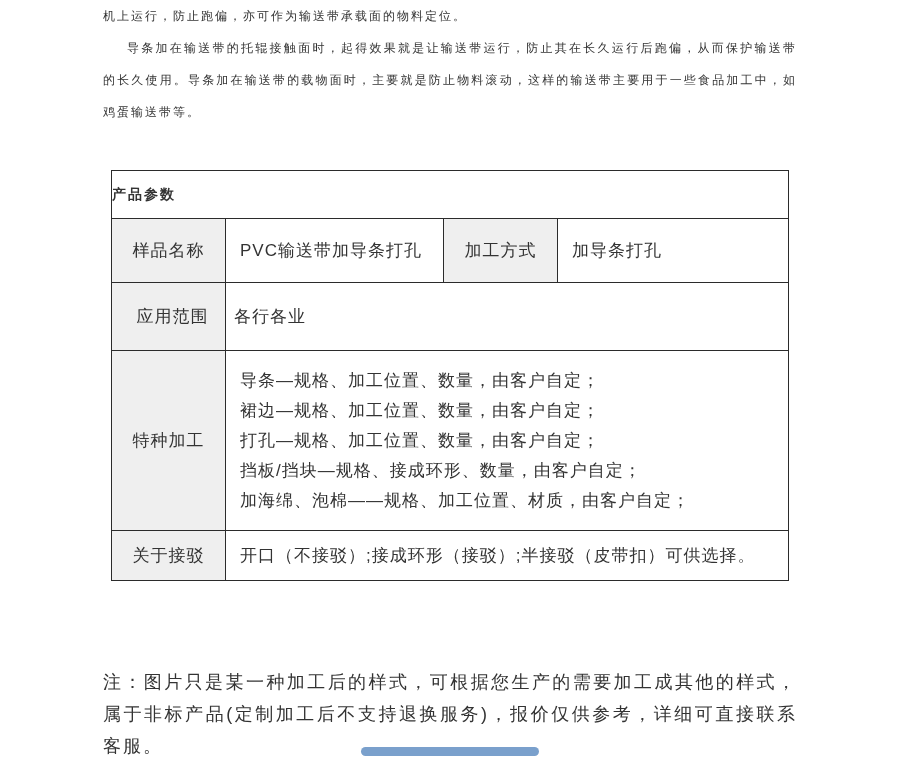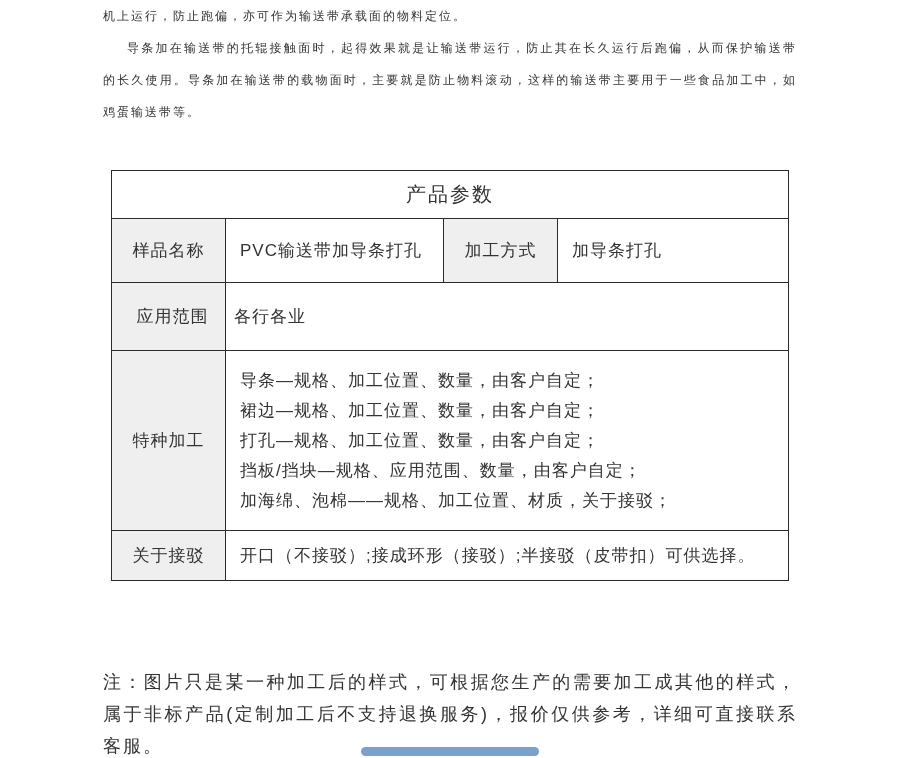--- a/index.html
+++ b/index.html
@@ -36,23 +36,23 @@
     font-size: 17px;
     letter-spacing: 1px;
     color: #333333;
   }
   table.params td {
     border: 1px solid #2b2b2b;
     vertical-align: middle;
   }
   td.title-cell {
     height: 48px;
-    text-align: center;
-    font-size: 20px;
-    font-weight: normal;
+    text-align: left;
+    font-size: 14px;
+    font-weight: bold;
     letter-spacing: 2px;
   }
   td.lbl {
     background: #efefef;
     text-align: center;
     width: 114px;
   }
   td.val { padding-left: 14px; padding-right: 10px; }
   tr.r1 td { height: 64px; }
   tr.r2 td { height: 56px; }
@@ -113,22 +113,22 @@
       <tr class="r3">
         <td class="lbl">应用范围</td>
         <td class="val" colspan="3">各行各业</td>
       </tr>
       <tr class="r4">
         <td class="lbl">特种加工</td>
         <td colspan="3" class="multiline">
           <div>导条—规格、加工位置、数量，由客户自定；</div>
           <div>裙边—规格、加工位置、数量，由客户自定；</div>
           <div>打孔—规格、加工位置、数量，由客户自定；</div>
-          <div>挡板/挡块—规格、应用范围、数量，由客户自定；</div>
-          <div>加海绵、泡棉——规格、加工位置、材质，关于接驳；</div>
+          <div>挡板/挡块—规格、接成环形、数量，由客户自定；</div>
+          <div>加海绵、泡棉——规格、加工位置、材质，由客户自定；</div>
         </td>
       </tr>
       <tr class="r5">
         <td class="lbl">关于接驳</td>
         <td class="val" colspan="3">开口（不接驳）;接成环形（接驳）;半接驳（皮带扣）可供选择。</td>
       </tr>
     </tbody>
   </table>
 
   <div class="note">注：图片只是某一种加工后的样式，可根据您生产的需要加工成其他的样式，属于非标产品(定制加工后不支持退换服务)，报价仅供参考，详细可直接联系客服。</div>

